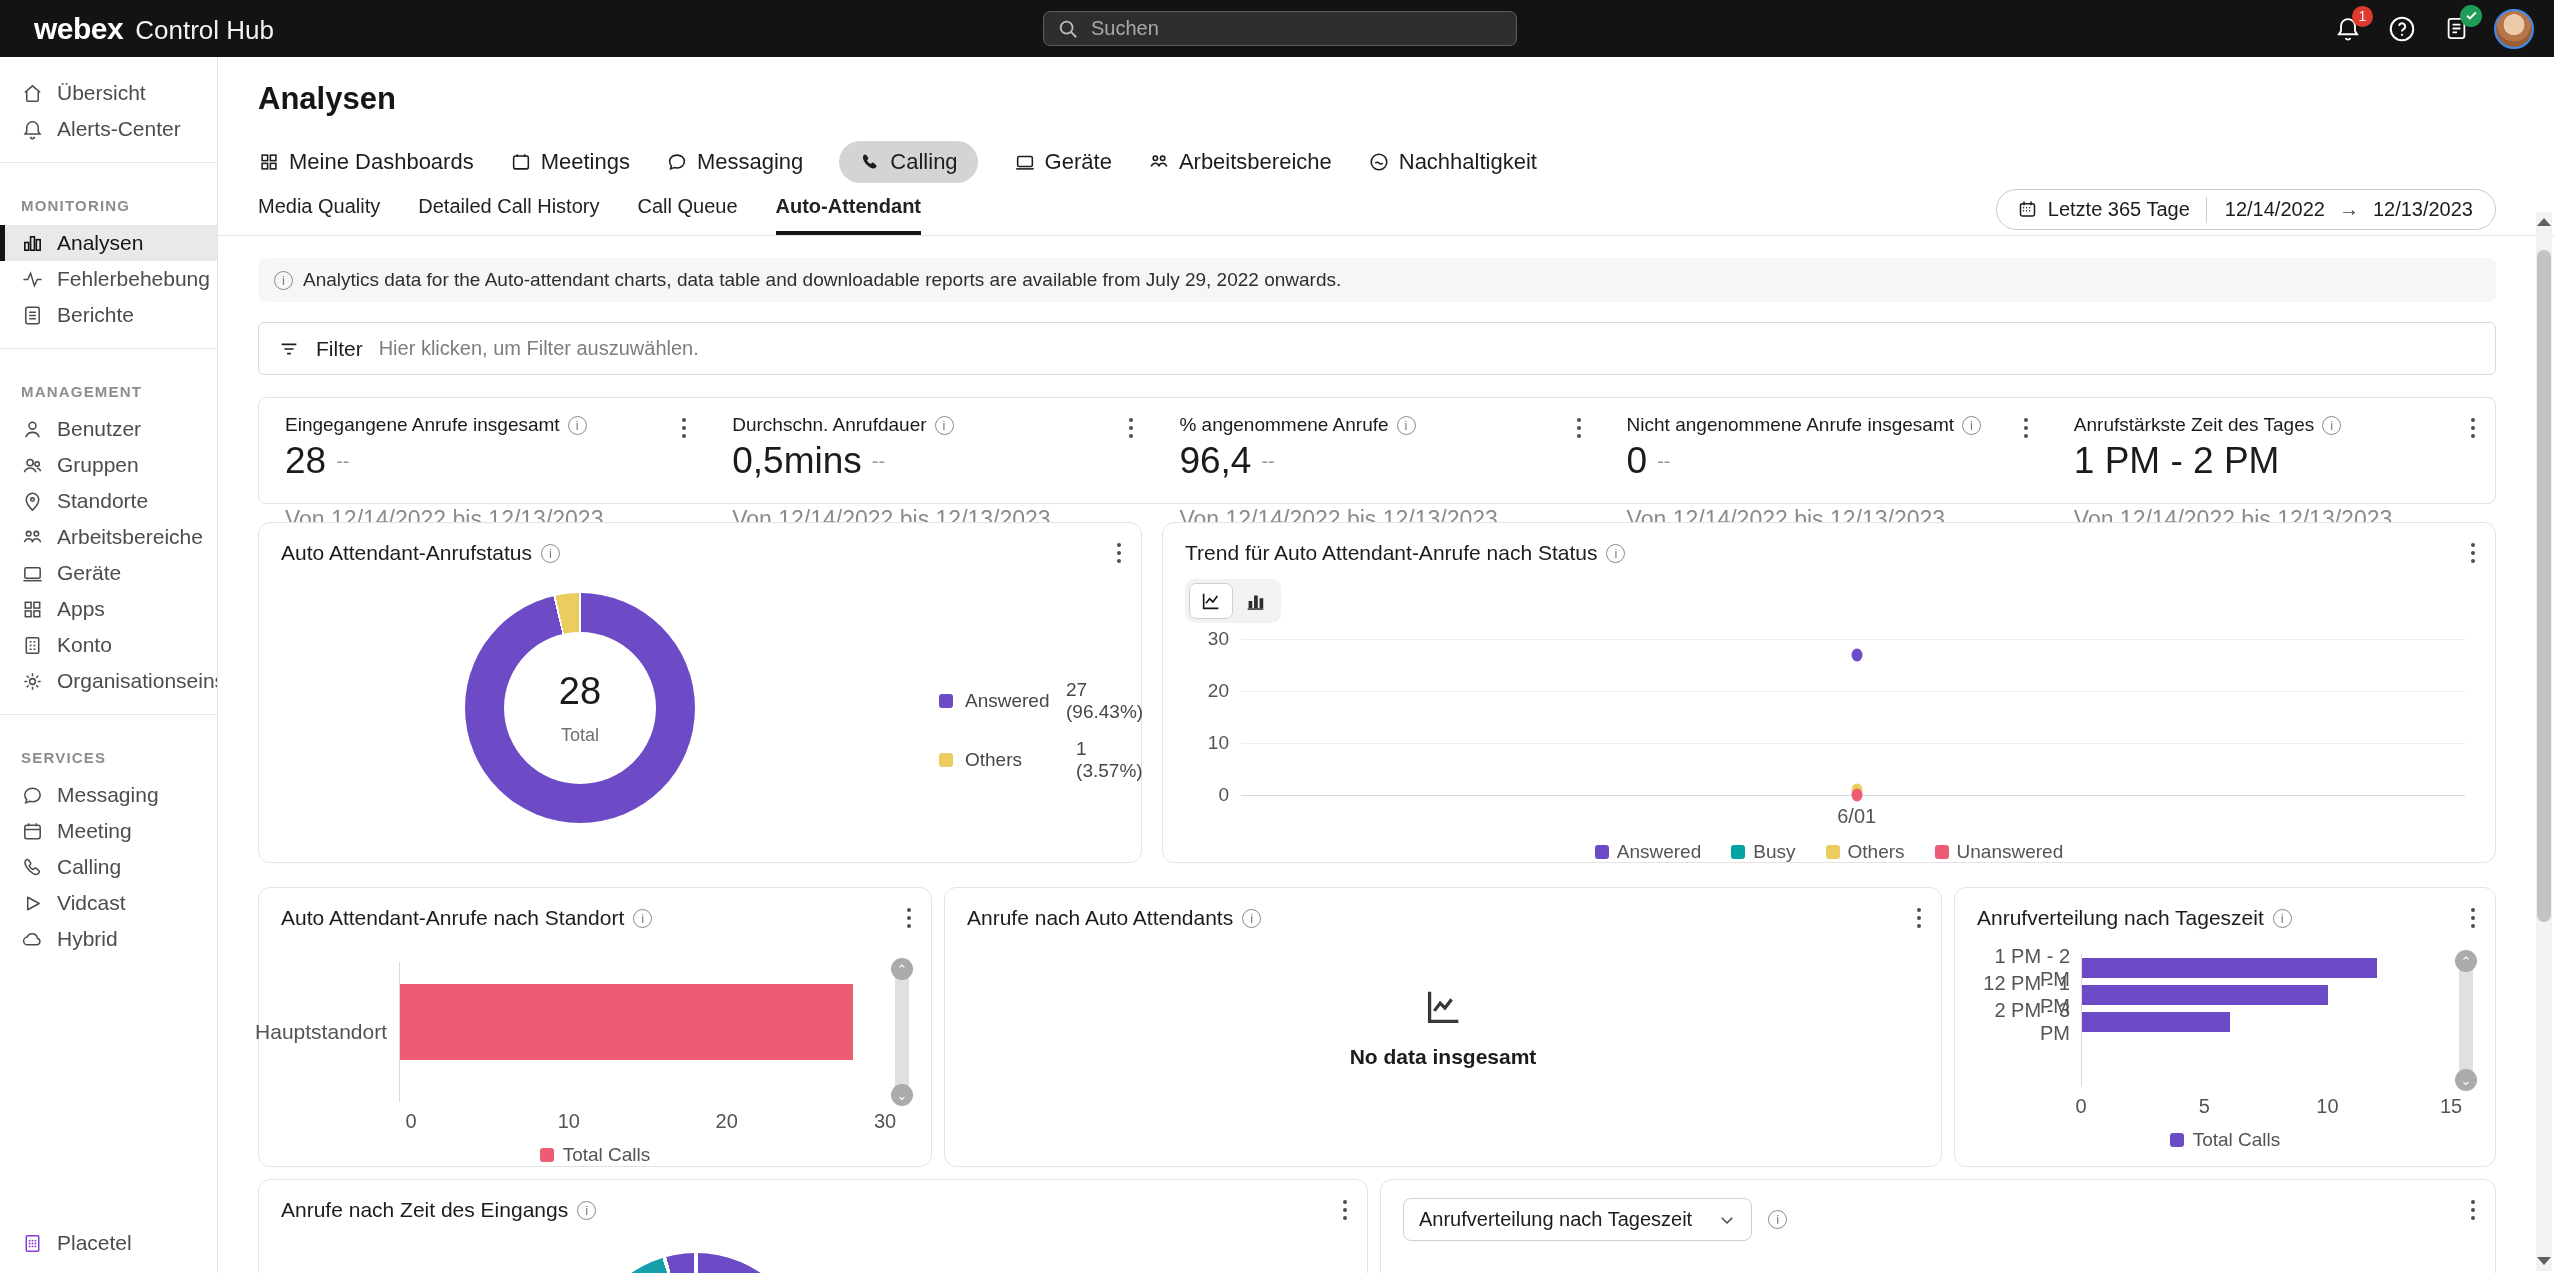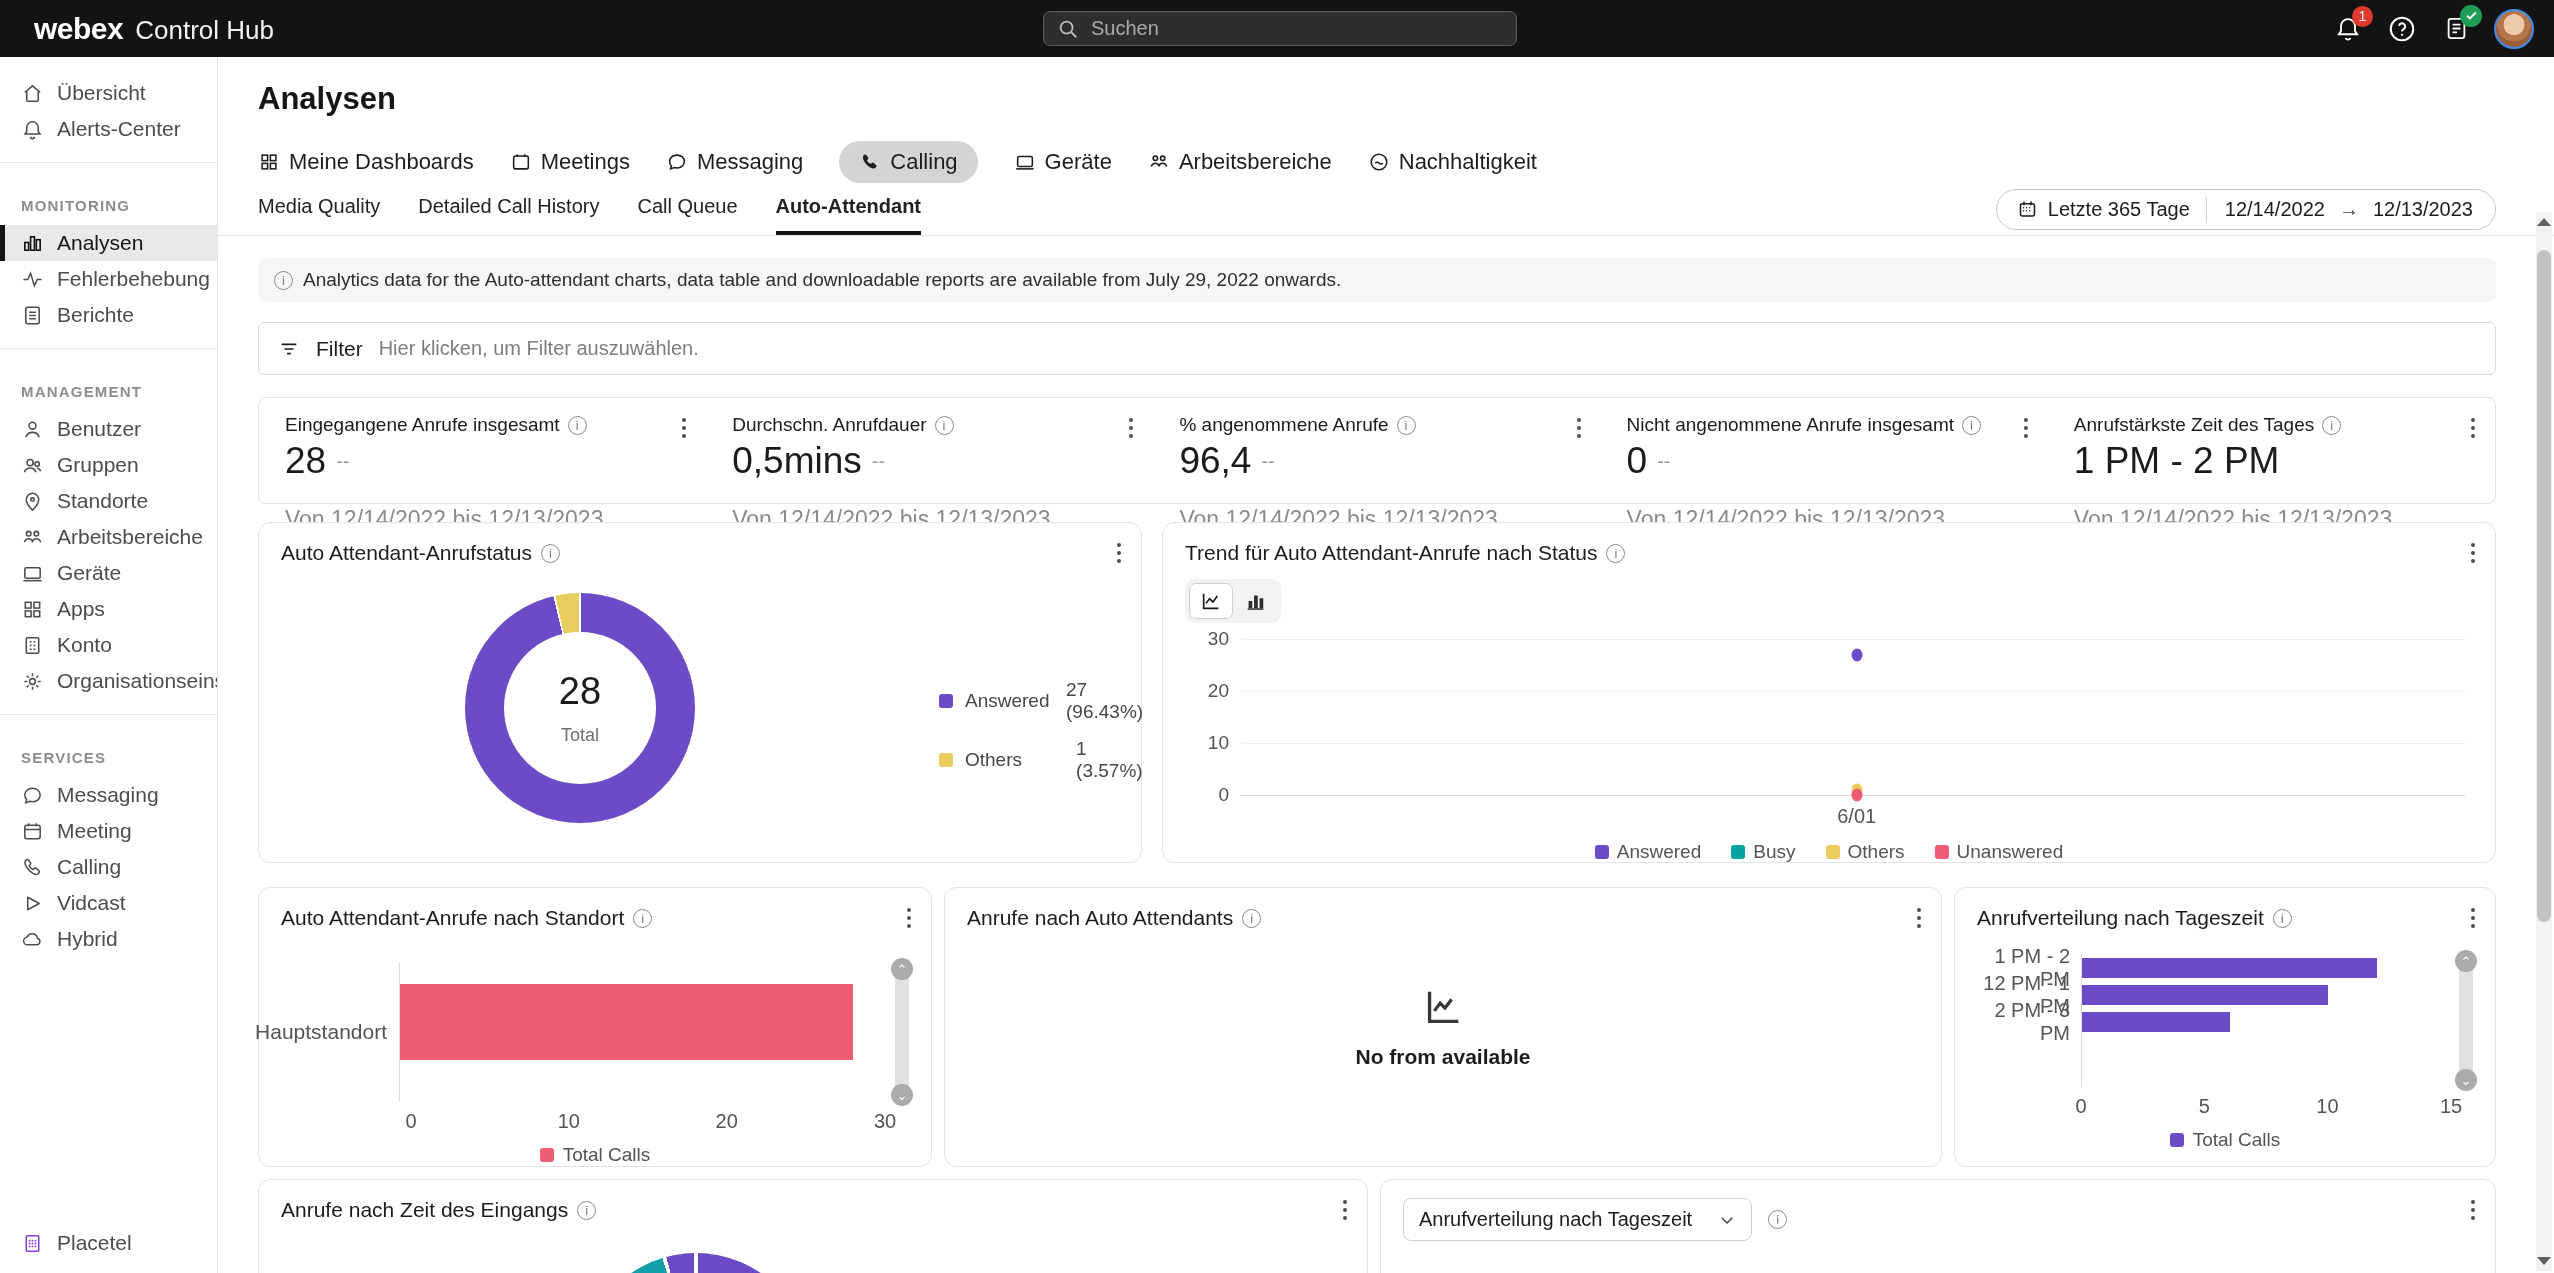--- a/index.html
+++ b/index.html
@@ -735,21 +735,21 @@
             <i></i>
             <i></i>
           </span>
         <div class="nodata">
           <span>
               <svg width="46" height="46" viewBox="0 0 24 24" fill="none" stroke="#383838" stroke-width="1.7">
                 <path d="M5 3.5V19h15"></path>
                 <path d="M7.5 13.5l3-4 2.5 2.5 3.5-4.5"></path>
               </svg>
             </span>
-          <span class="nodata-text">No from available</span>
+          <span class="nodata-text">No data insgesamt</span>
         </div>
       </div>
 
       <div class="card card-e">
         <div class="card-title">
             <span>Anrufverteilung nach Tageszeit</span>
             <span class="info-i">i</span>
           </div>
         <span class="kebab">
             <i></i>

